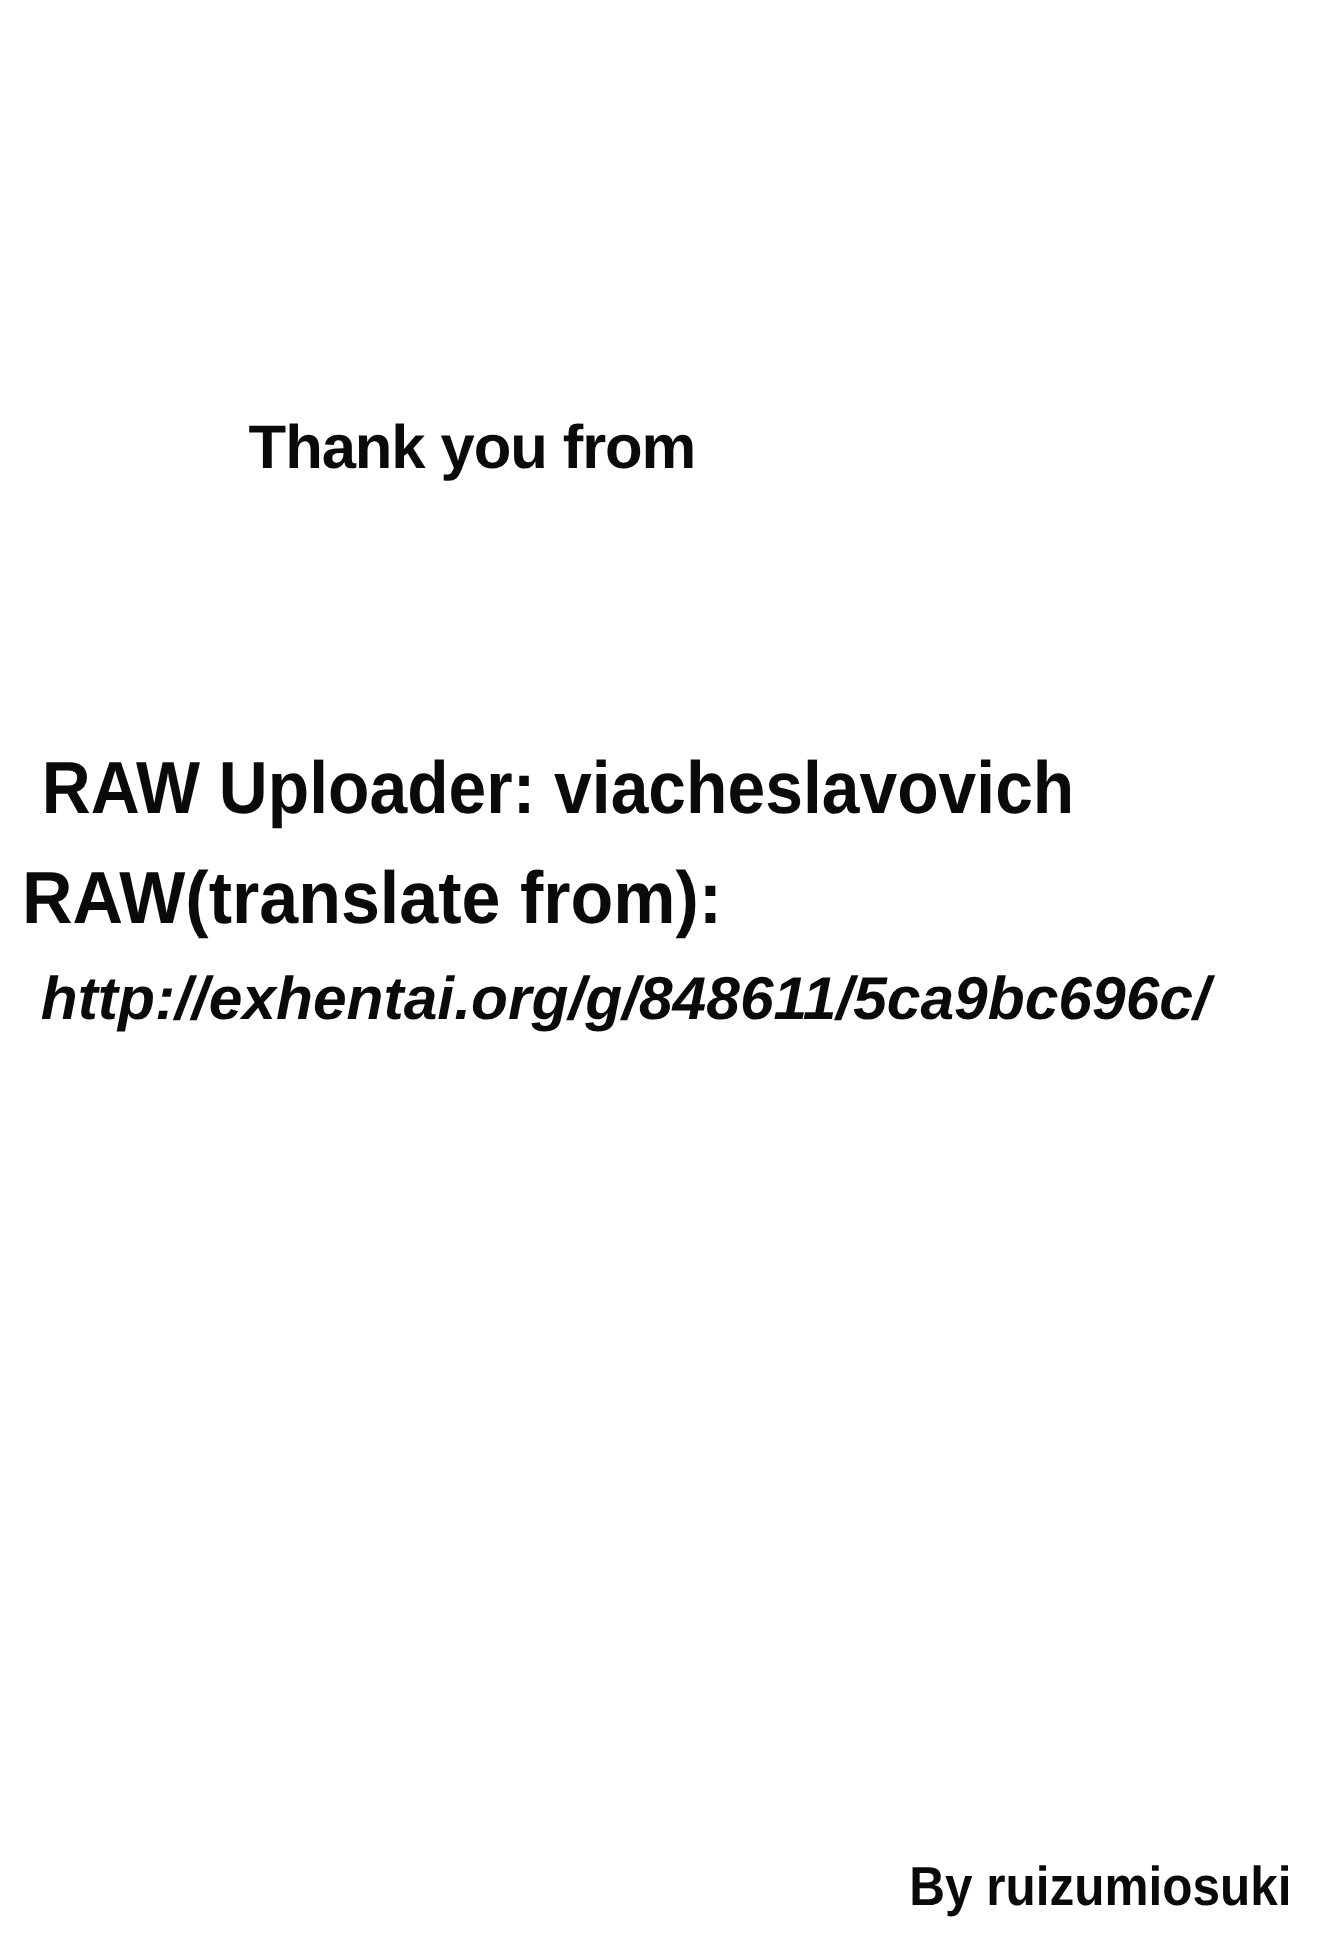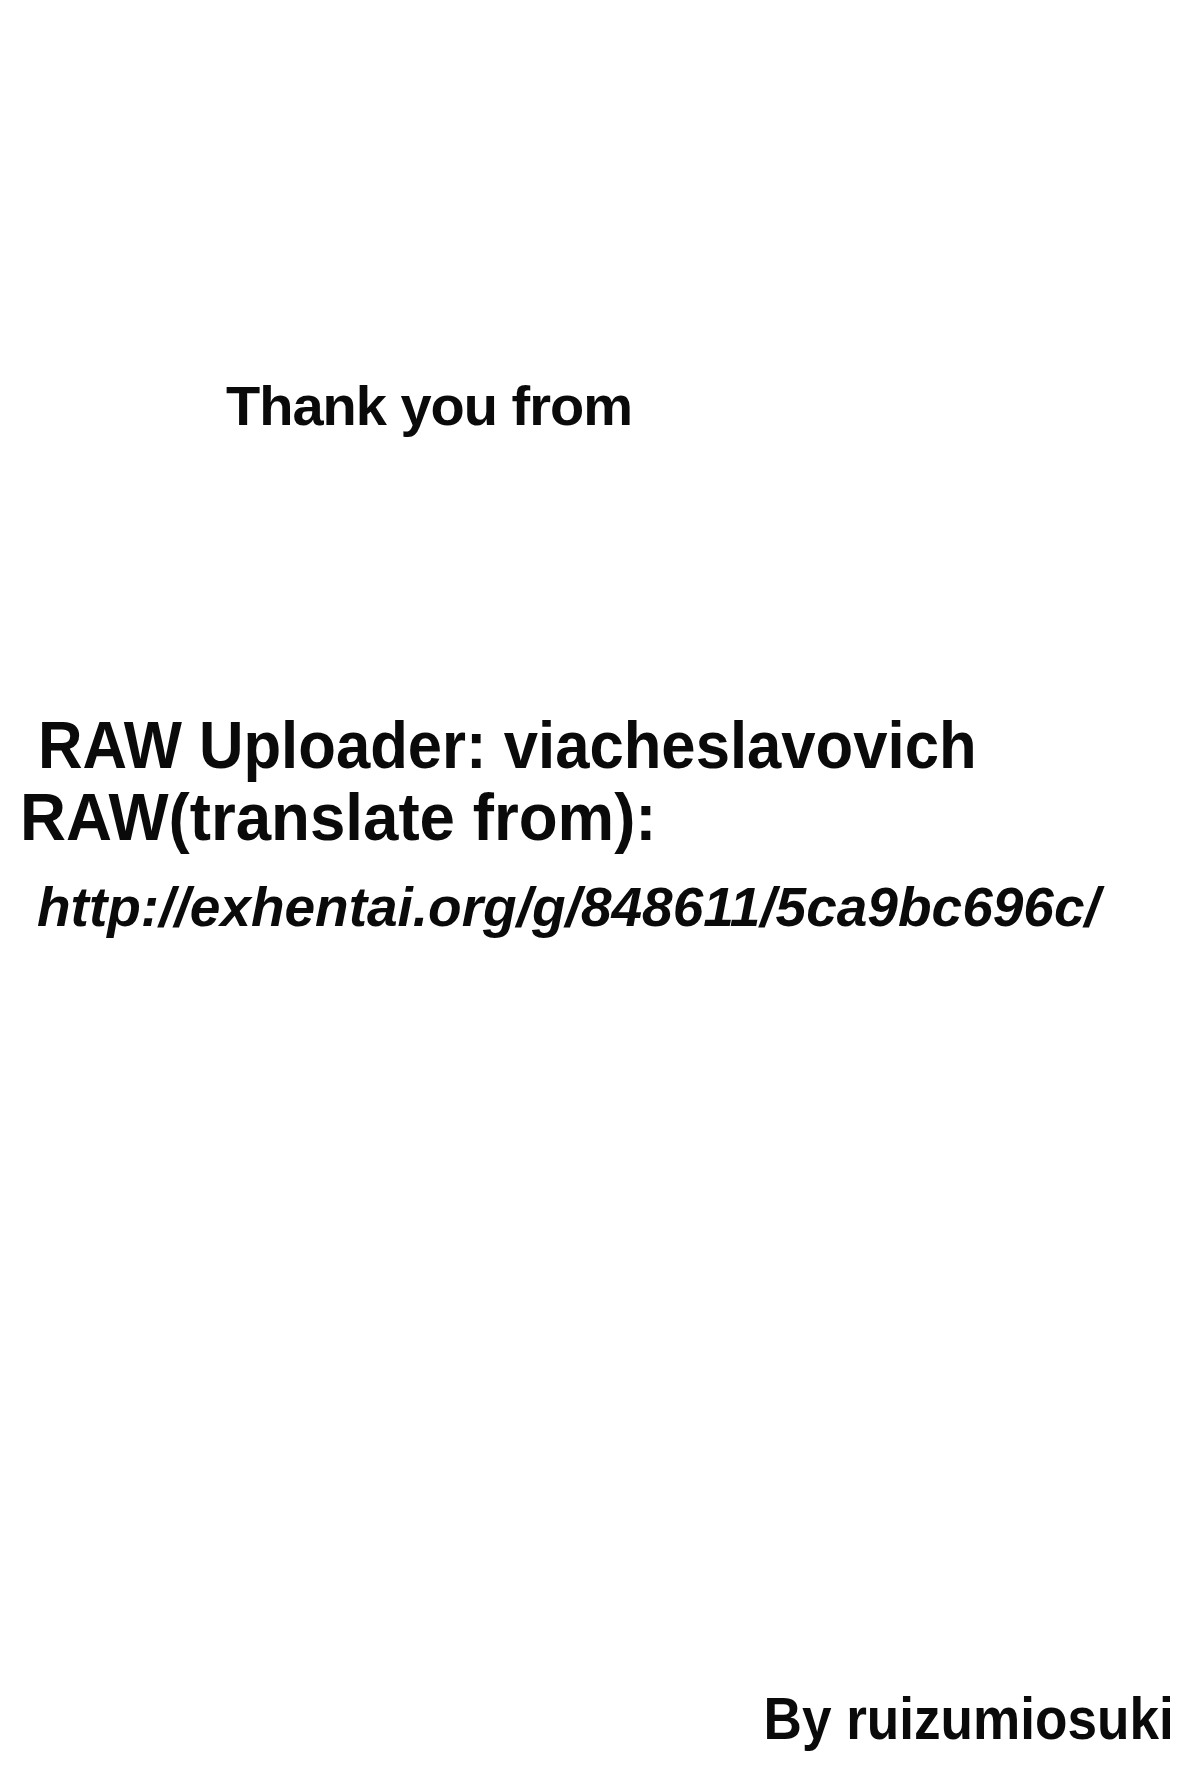--- a/index.html
+++ b/index.html
@@ -28,39 +28,38 @@
   .heading {
     left: 226px;
     top: 378px;
     font-size: 56px;
     letter-spacing: -1px;
   }
   .line-uploader {
     left: 38px;
     top: 683px;
     font-size: 67px;
-    margin-top: 28px;
   }
   .line-uploader .squish { transform: scaleX(0.92); }
   .line-translate {
     left: 20px;
     top: 783px;
     font-size: 67px;
   }
   .line-translate .squish { transform: scaleX(0.95); }
   .line-url {
     left: 37px;
     top: 880px;
     font-size: 55px;
   }
   .line-url .squish { transform: scaleX(1.0); font-style: italic; }
   .footer-credit {
     right: 26px;
     top: 1690px;
-    font-size: 59px;
+    font-size: 50px;
     text-align: left;
   }
   .footer-credit .squish { transform: scaleX(0.90); transform-origin: 100% 50%; }
 </style>
 </head>
 <body>
 
 <div class="txt heading">
   <span class="squish">Thank you from</span>
 </div>

